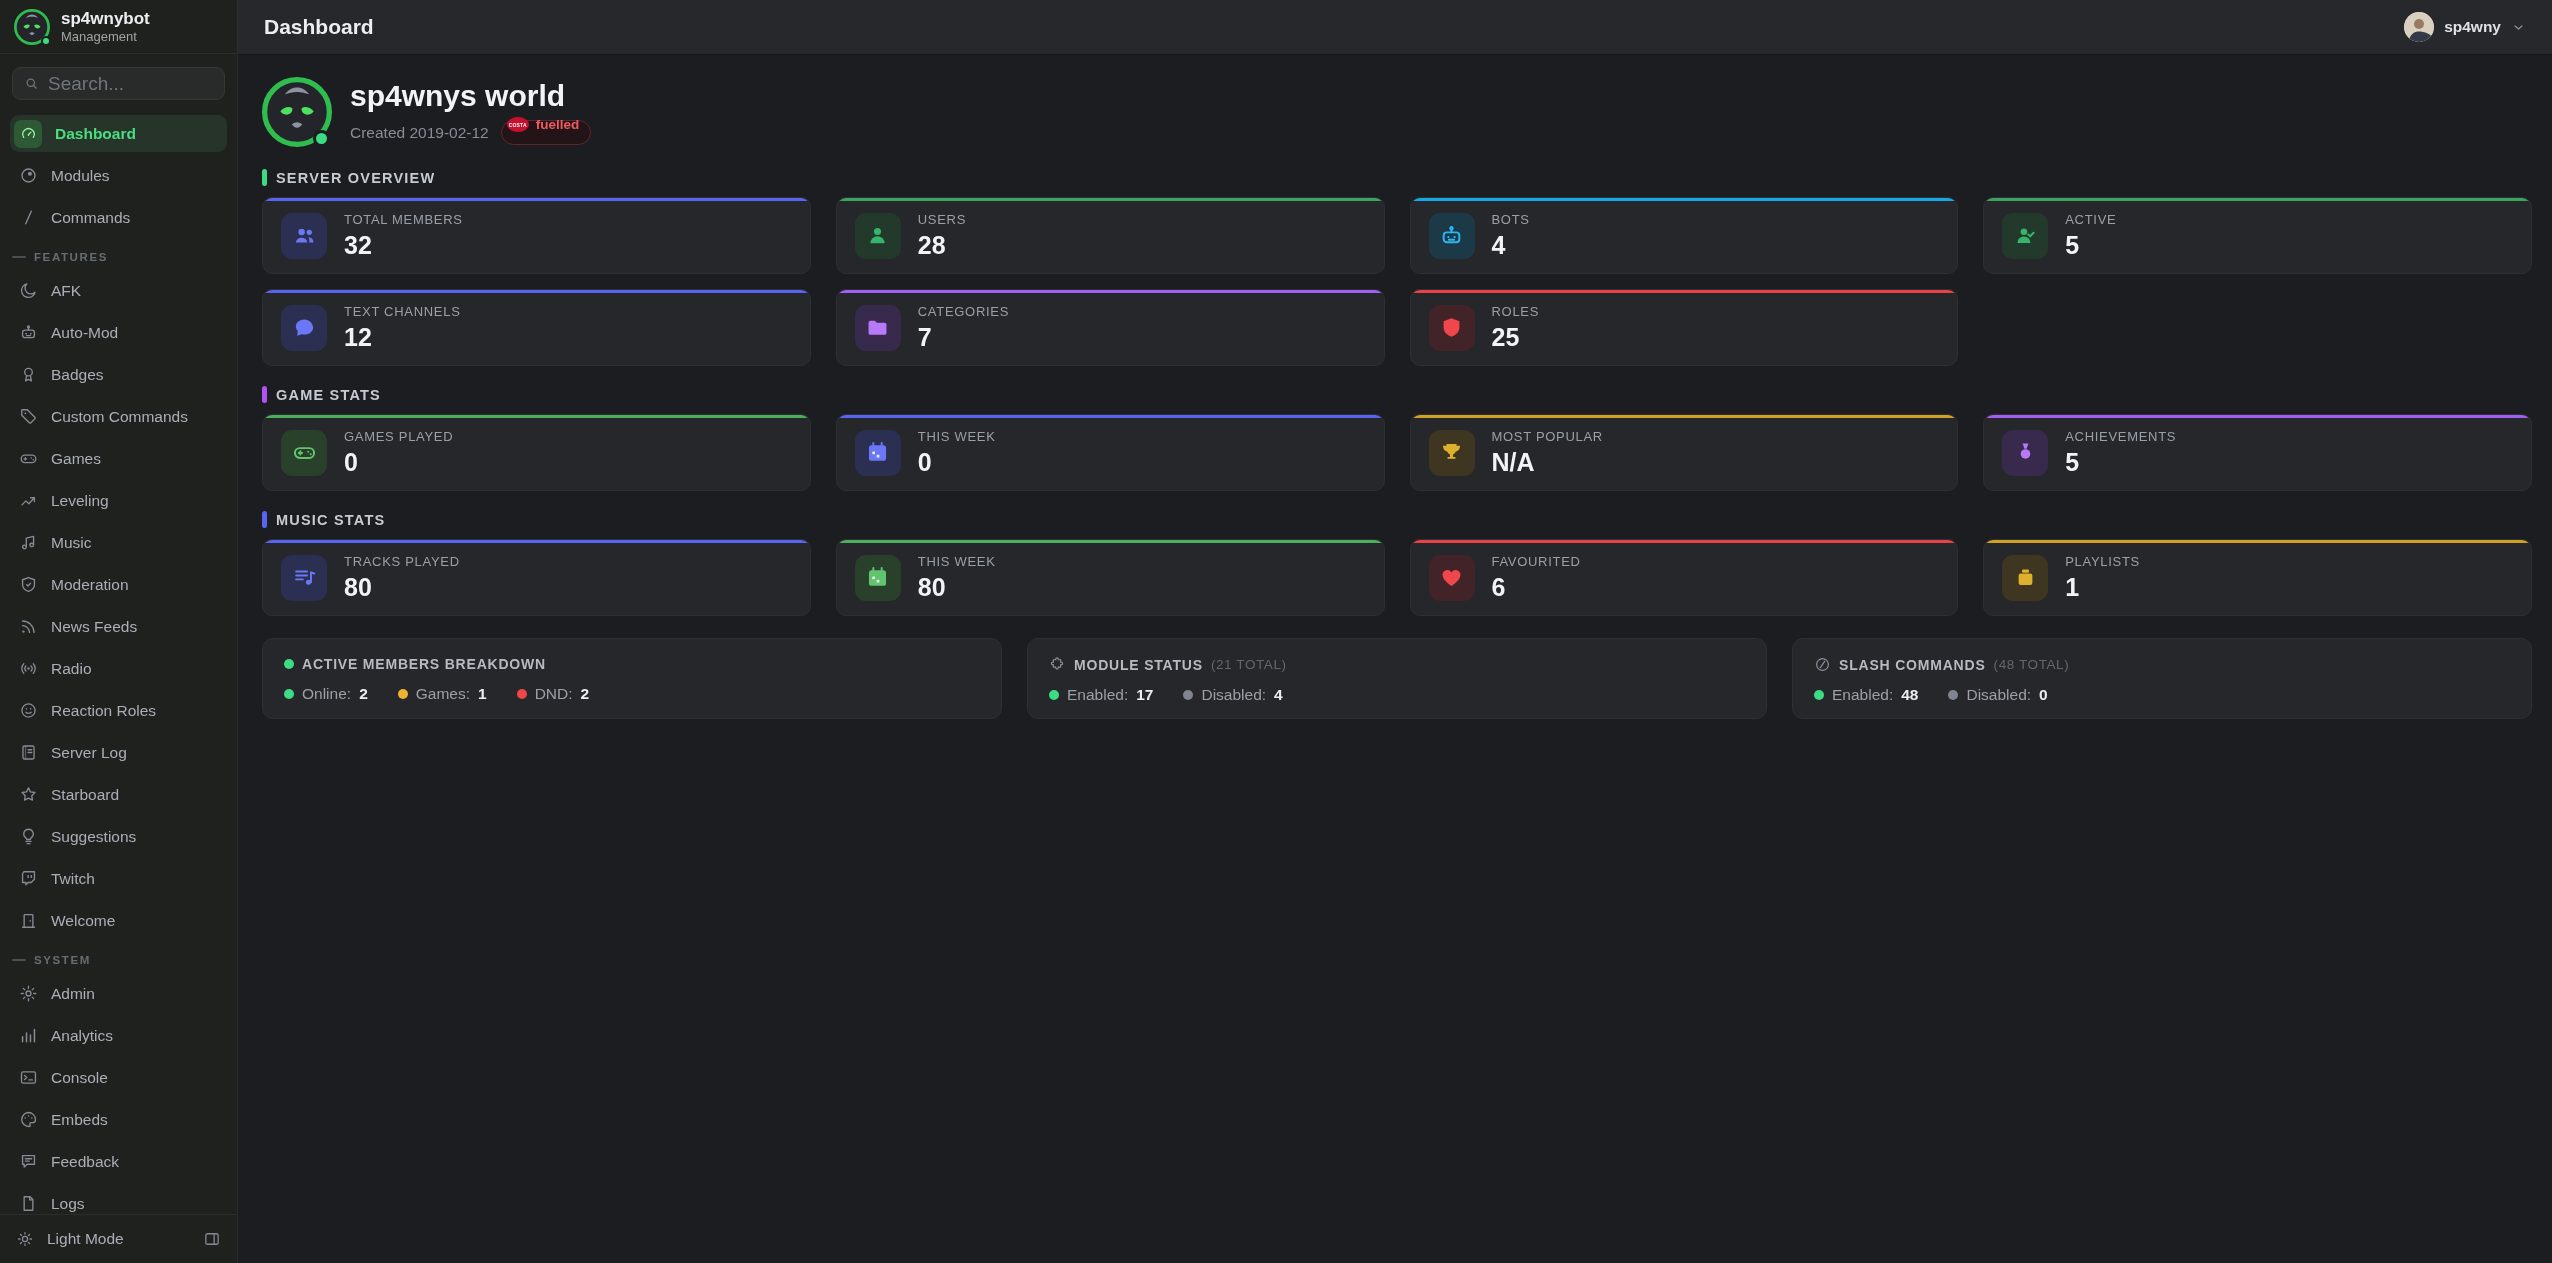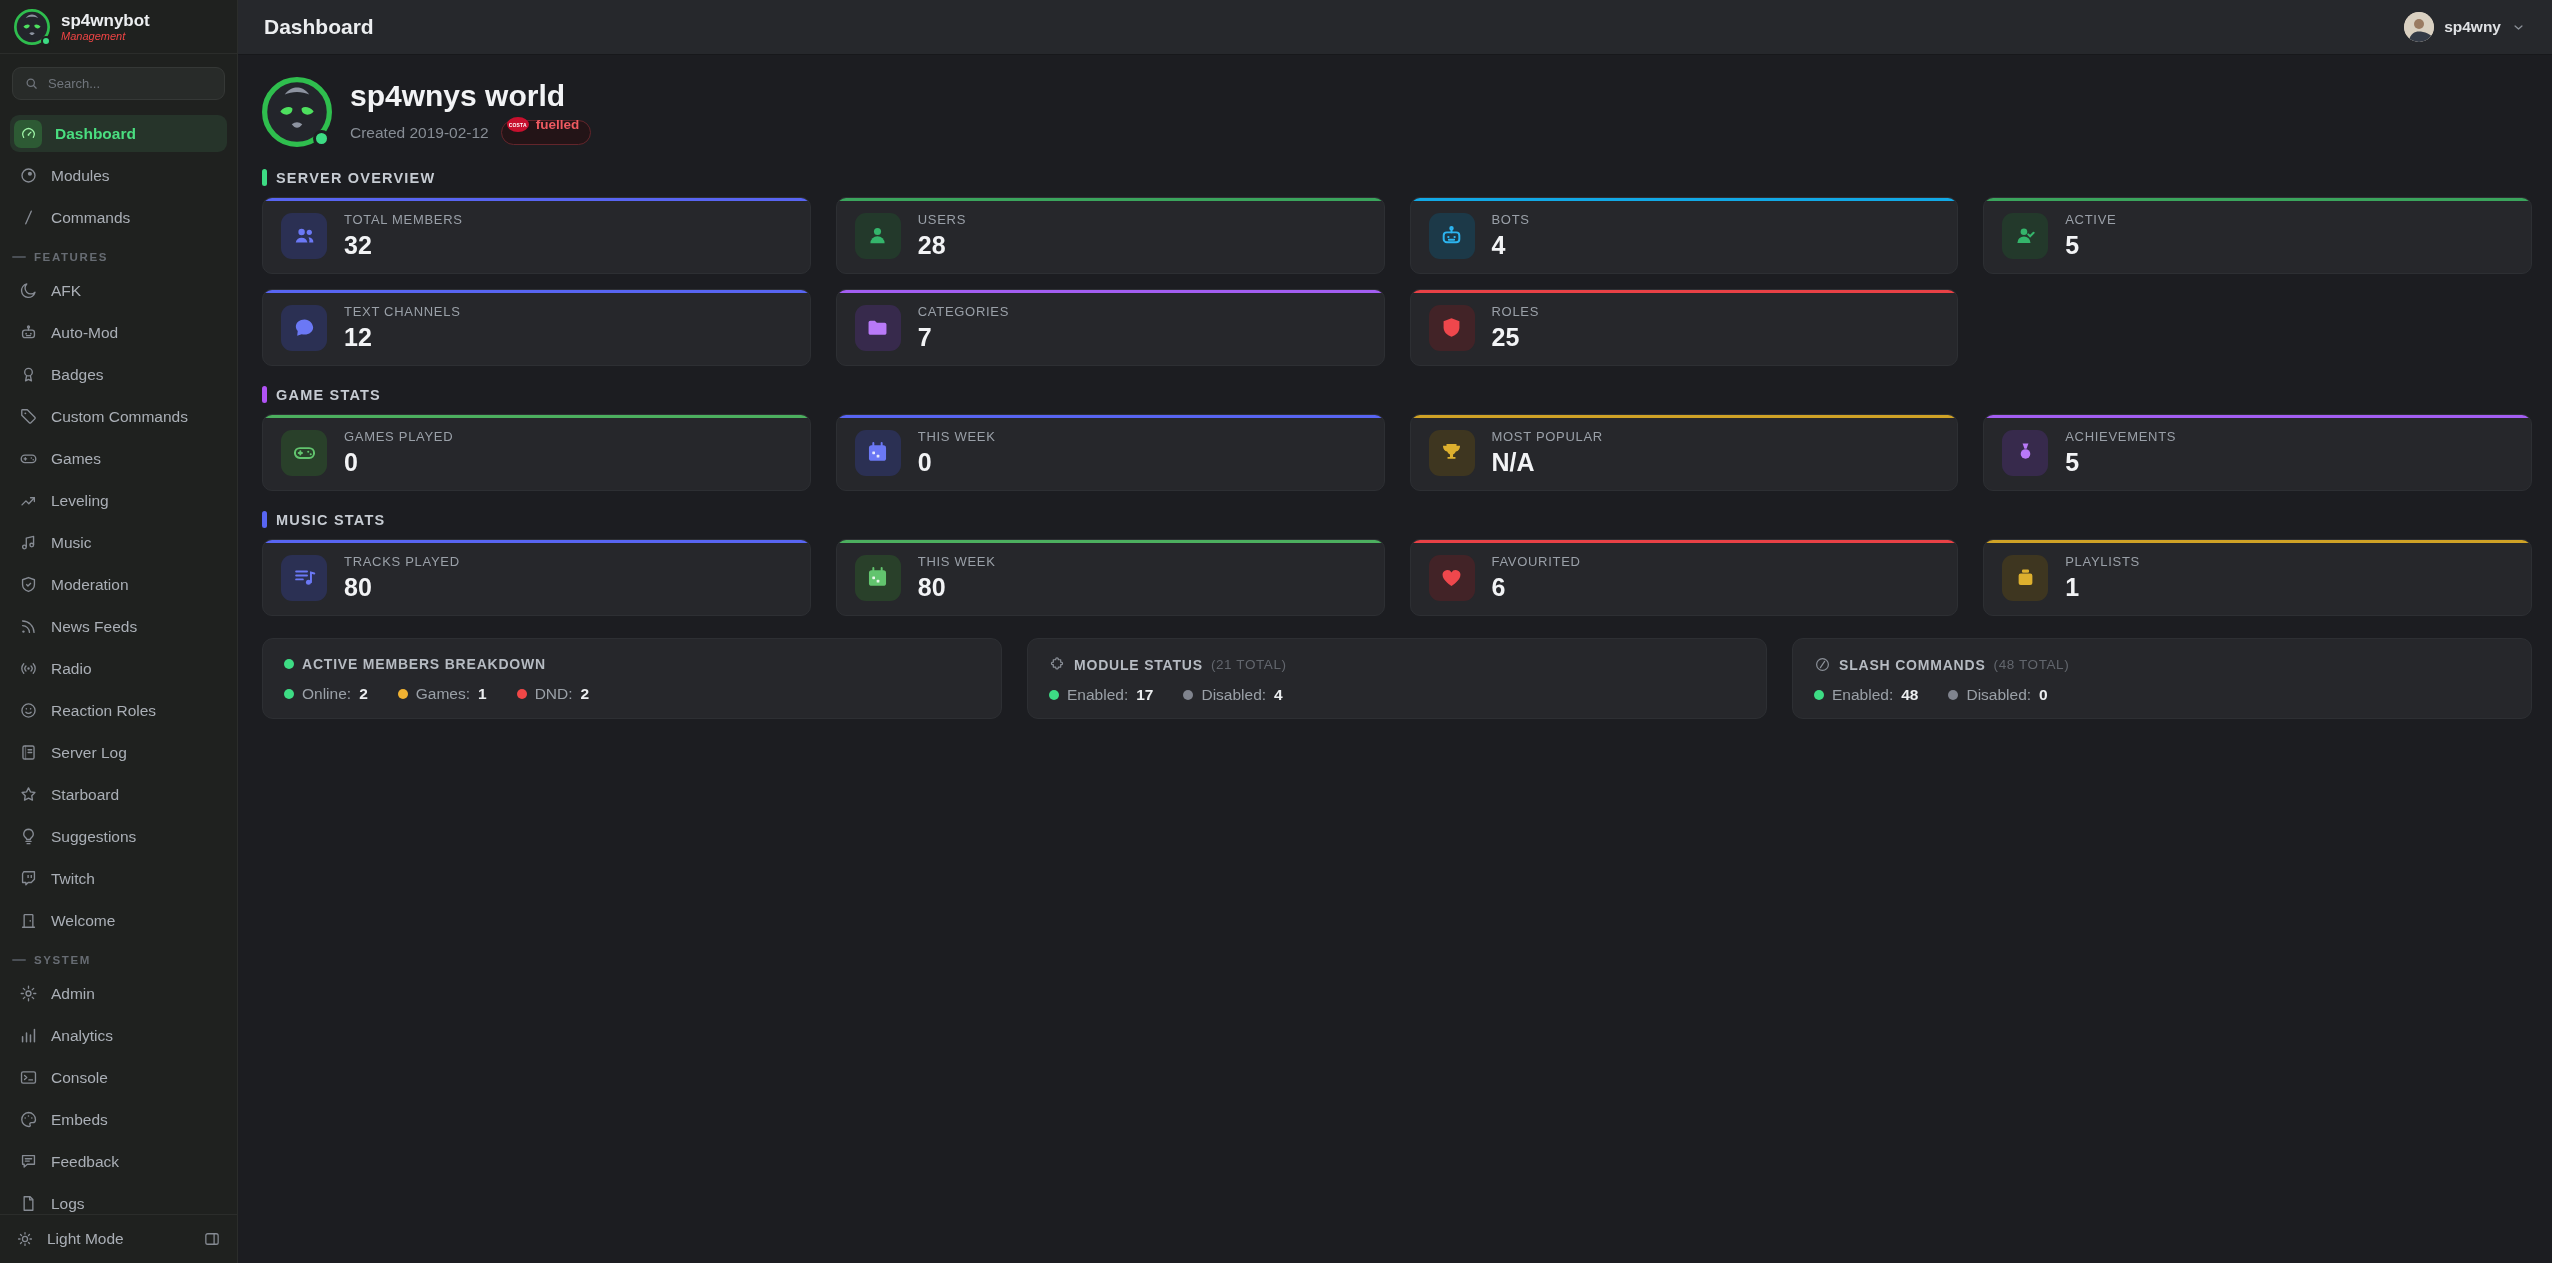--- a/index.html
+++ b/index.html
@@ -16,29 +16,29 @@
   
   .sidebar {
     position:absolute; left:0; top:0; bottom:0; width:238px;
     background:#1f211f; border-right:1px solid #2b2d2b;
     display:flex; flex-direction:column; z-index:5;
   }
   .brand { display:flex; align-items:center; gap:11px; padding:9px 14px; height:54px; border-bottom:1px solid #2b2d2b; }
   .brand-avatar { position:relative; width:36px; height:36px; flex:none; }
   .brand-avatar .dot { position:absolute; right:-1px; bottom:-1px; width:10px; height:10px; border-radius:50%; background:#3ddc84; border:2px solid #1f211f; }
   .brand-name { font-size:17px; font-weight:bold; color:#eceef0; line-height:1.15; }
-  .brand-sub { font-size:11px; color:#ef4444;font-style:italic; }
+  .brand-sub { font-size:13px; color:#a3a3a3; }
   .search-box {
     margin:13px 12px 6px; height:33px; border-radius:9px;
     background:#282b29; border:1px solid #353836;
     display:flex; align-items:center; gap:9px; padding:0 11px; color:#70757c;
   }
   .search-box input {
     background:transparent; border:none; outline:none; color:#9aa0a7;
-    font-size:13px; width:100%; font-family:inherit;
+    font-size:19px; width:100%; font-family:inherit;
   }
   .search-box input::placeholder { color:#70757c; }
   .nav { flex:1; padding:9px 10px 0; overflow:hidden; }
   .nav-item {
     display:flex; align-items:center; gap:13px; height:37px; margin-bottom:5px;
     padding:0 9px; border-radius:9px; cursor:pointer; text-decoration:none;
   }
   .nav-item .nicon { width:19px; height:19px; color:#868b93; }
   .nav-item .nlabel { font-size:15.5px; color:#aaafb6; }
   .nav-item.active { background:#26342a; }

